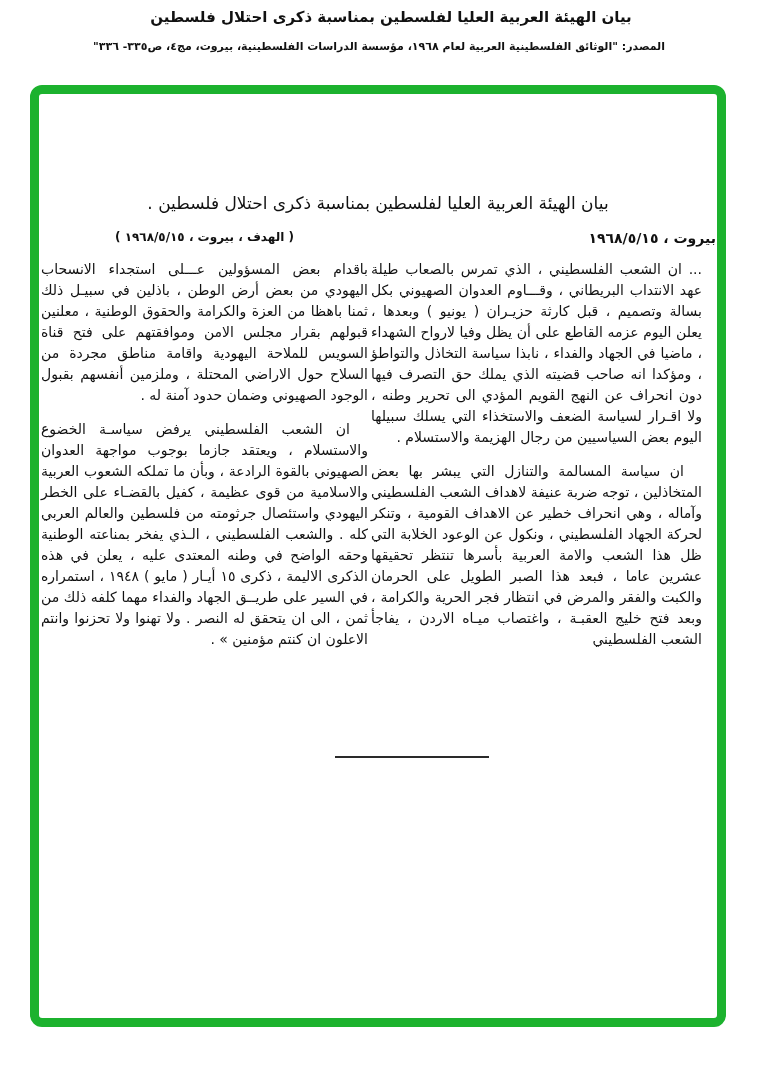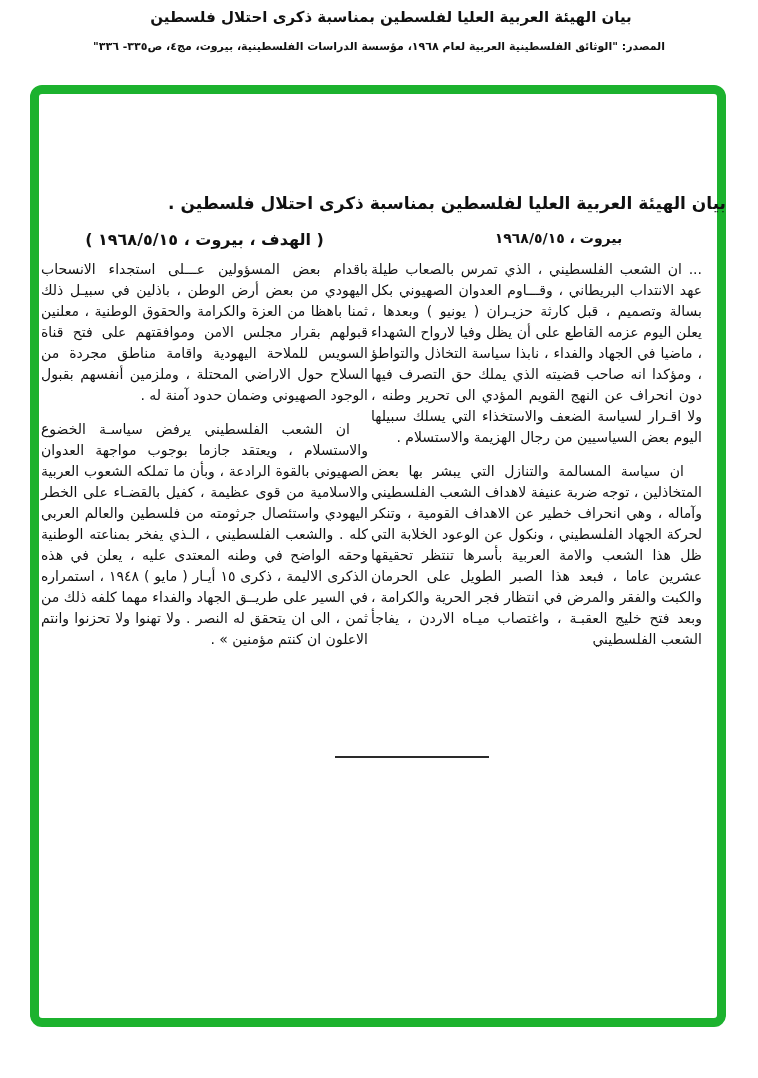--- a/index.html
+++ b/index.html
@@ -26,33 +26,33 @@
     position: absolute; left: 30px; top: 85px;
     width: 696px; height: 942px;
     box-sizing: border-box;
     border: 9px solid #1cb22e;
     border-radius: 12px;
     background: #ffffff;
   }
   .doc-title {
     position: absolute; left: 30px; top: 193px; width: 696px;
     margin: 0;
-    direction: rtl;
-    font-size: 17px; font-weight: 700;
+    text-align: center; direction: rtl;
+    font-size: 17px; font-weight: 400;
   }
   .dateline-right {
     position: absolute; left: 385px; top: 230px; width: 331px;
     box-sizing: border-box; padding-left: 16px;
-    direction: rtl; text-align: center;
+    direction: rtl; text-align: right;
     font-size: 14px; font-weight: 700;
   }
   .dateline-left {
     position: absolute; left: 41px; top: 230px; width: 327px;
     direction: rtl; text-align: center;
-    font-size: 16px; font-weight: 700;
+    font-size: 12px; font-weight: 700;
   }
   .col {
     position: absolute; top: 259px;
     direction: rtl;
     font-size: 14px; font-weight: 400;
     line-height: 21px;
     text-align: justify;
   }
   .col-right { left: 371px; width: 331px; }
   .col-left  { left: 41px;  width: 327px; }

